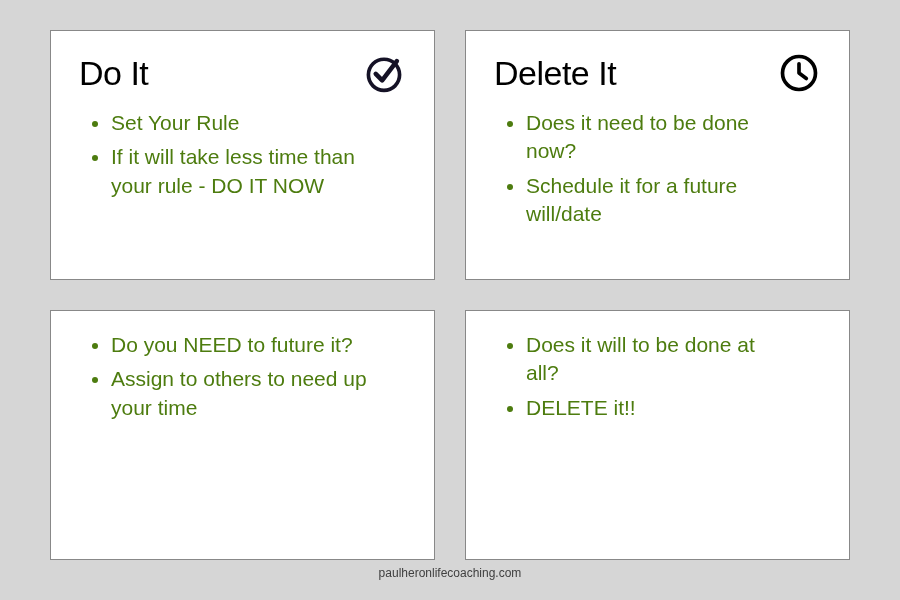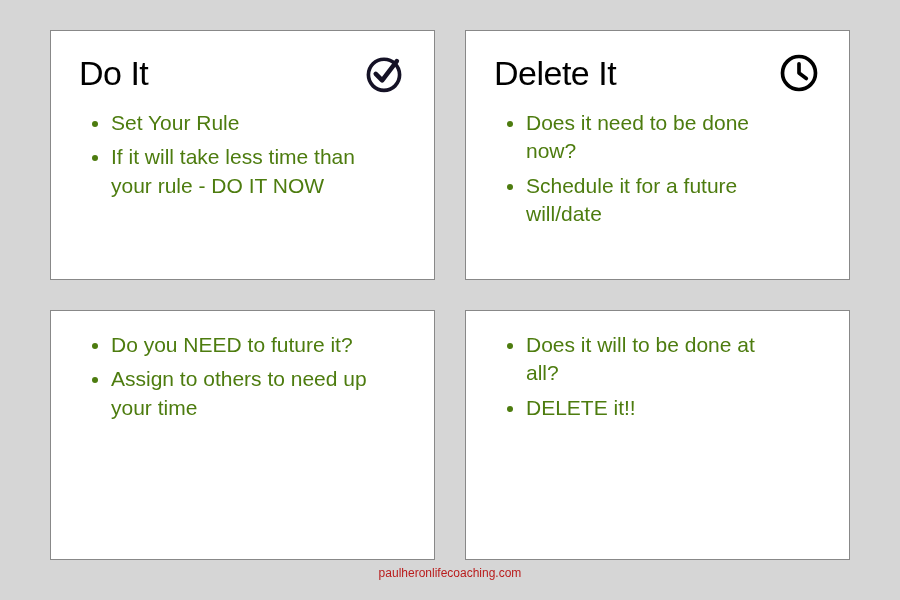--- a/index.html
+++ b/index.html
@@ -50,21 +50,21 @@
       list-style: disc;
       padding-left: 32px;
       font-size: 21px;
       color: #4d7c0f;
       line-height: 1.35;
     }
     .card ul li { margin-bottom: 6px; max-width: 260px; }
     .footer {
       text-align: center;
       font-size: 12px;
-      color: #b91c1c;
+      color: #404040;
       margin-top: 6px;
     }
   </style>
 </head>
 <body>
 
 <div class="grid">
 
   <div class="card">
     <div class="card-header">

